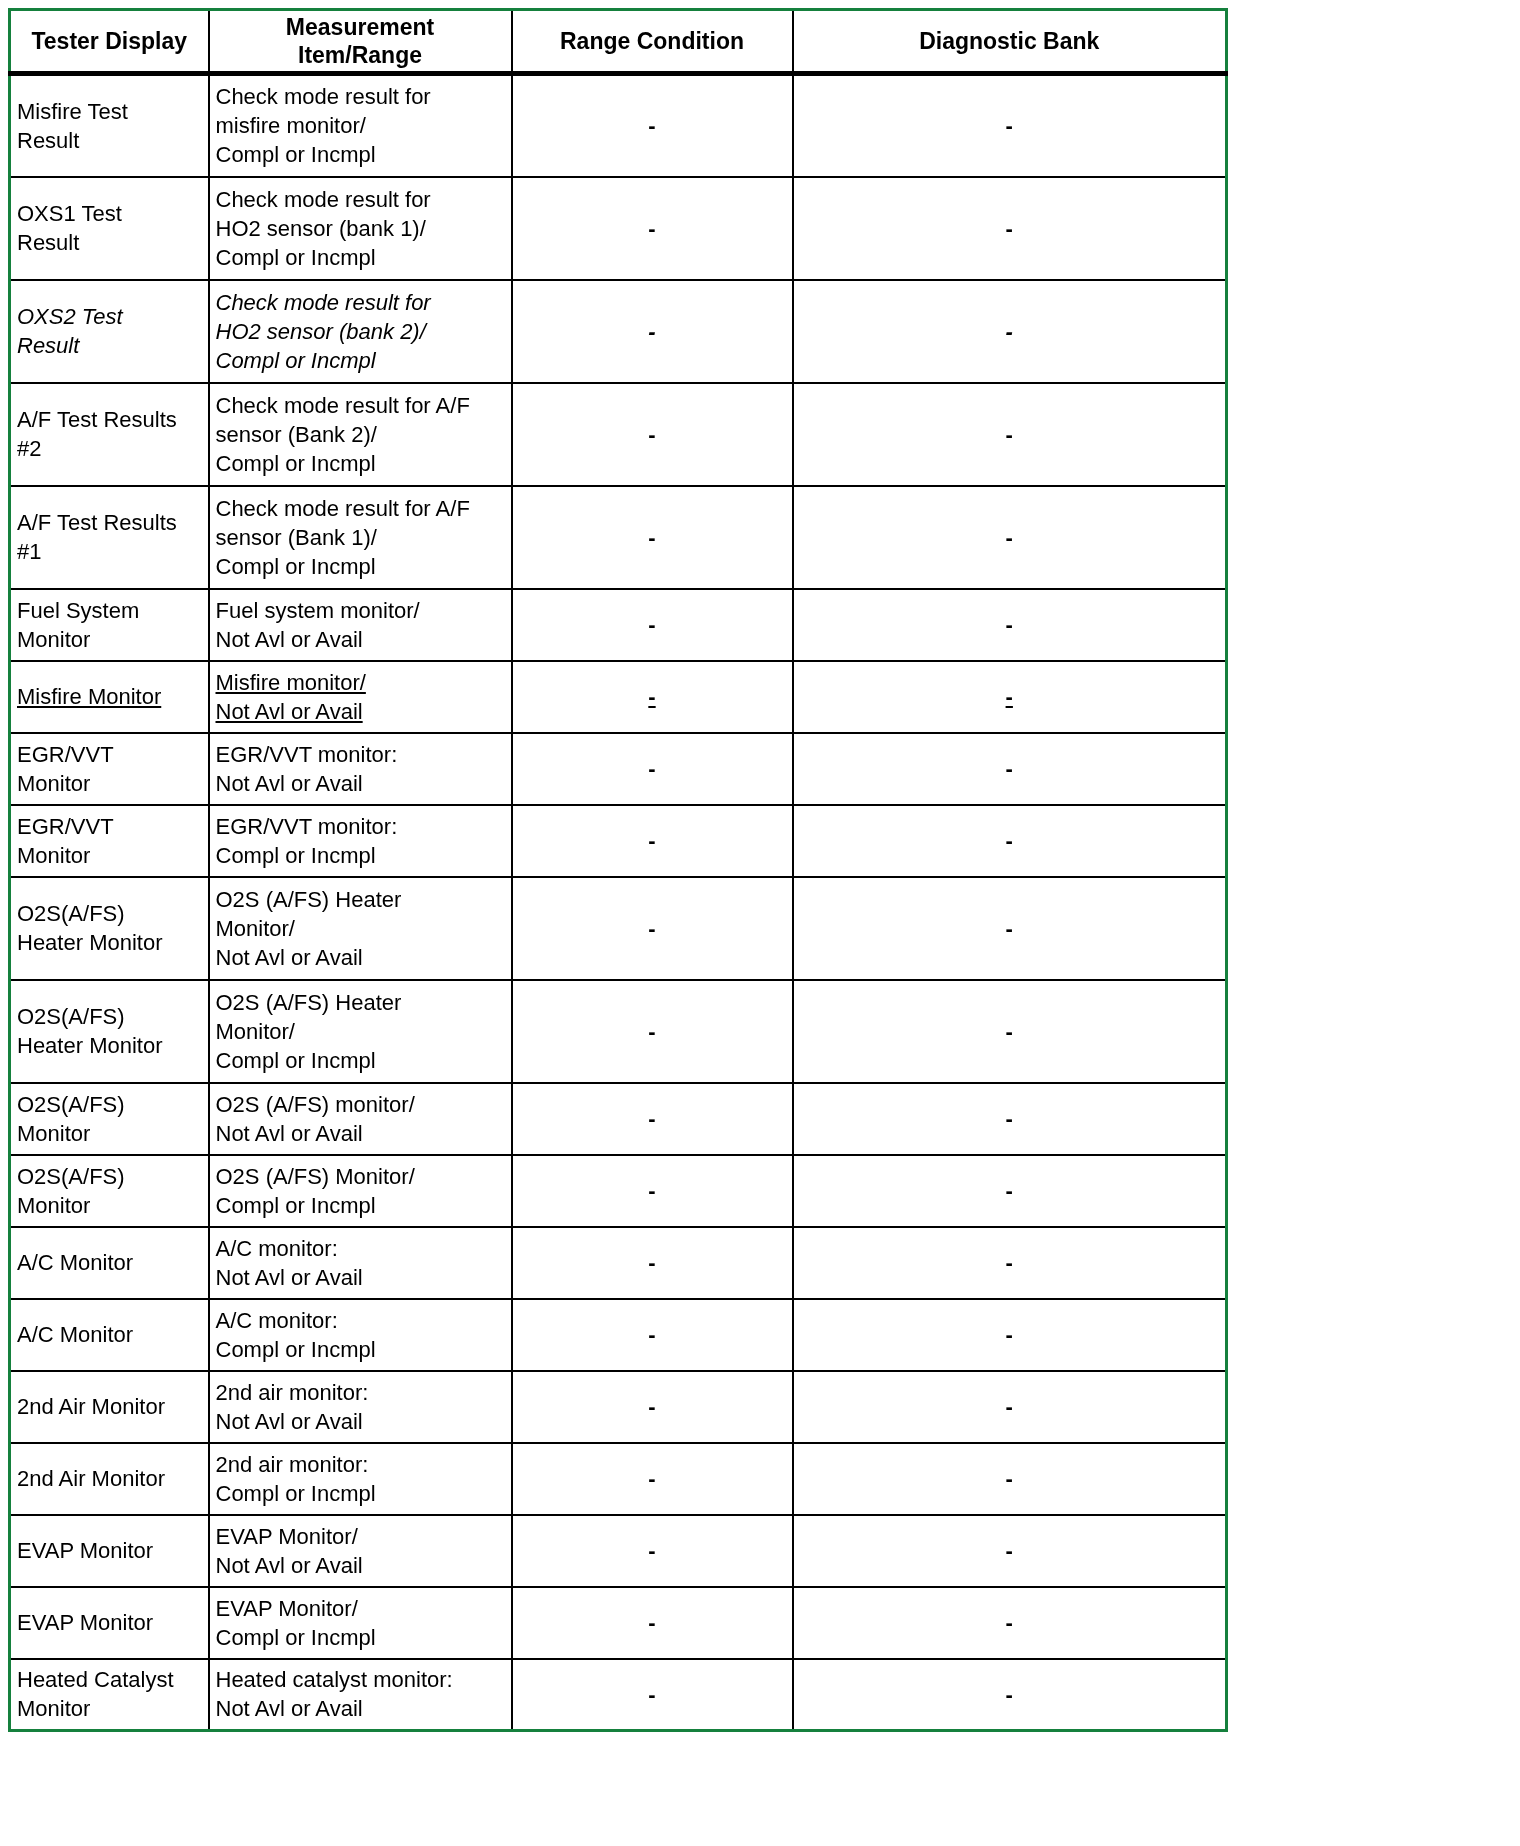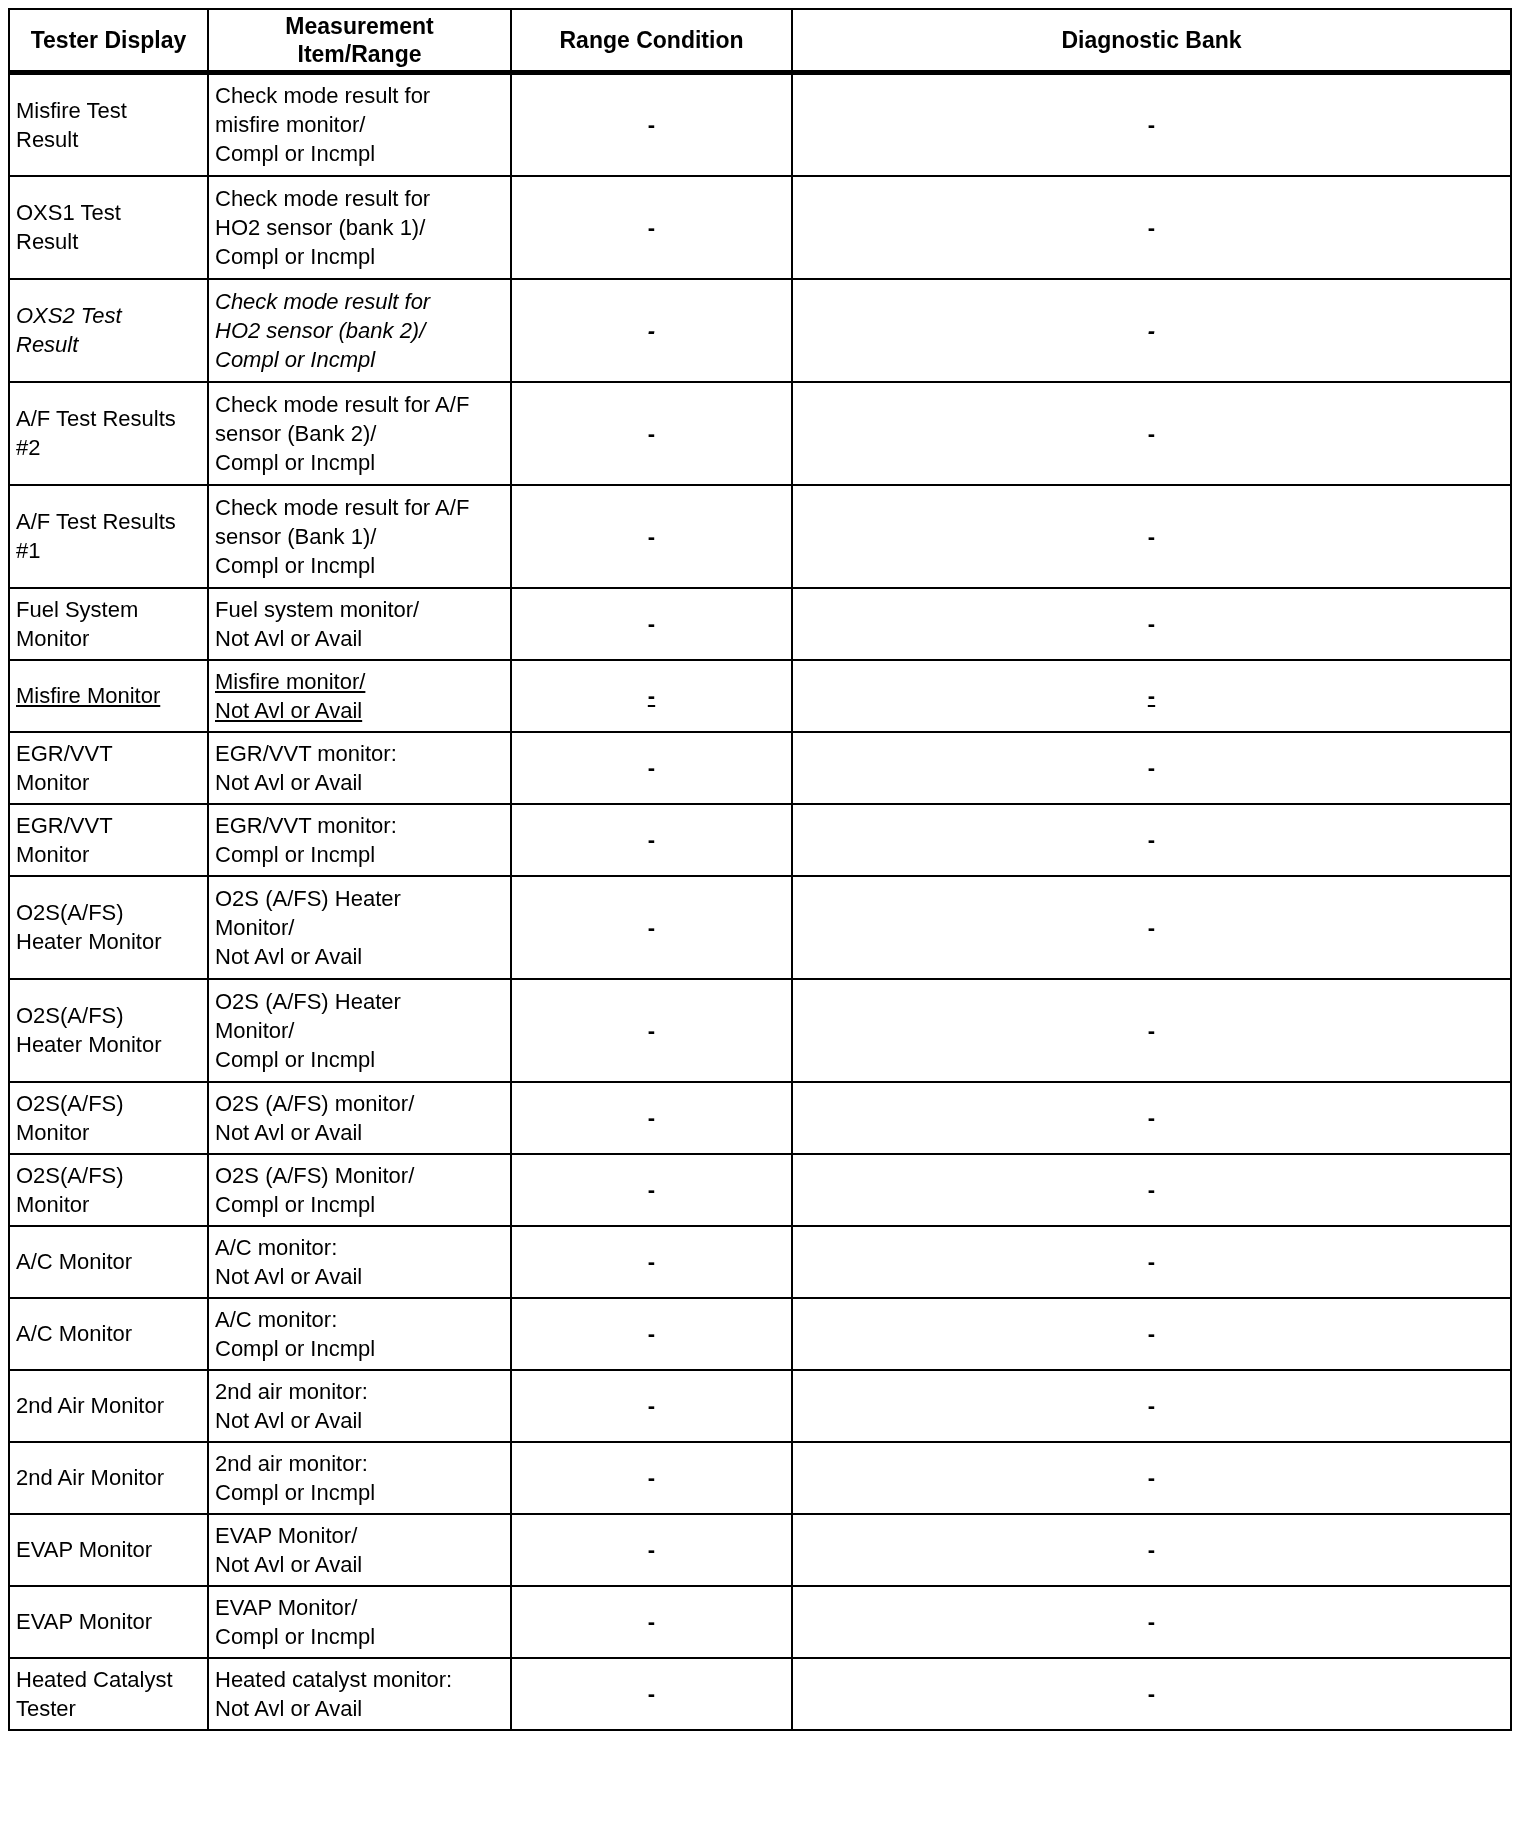--- a/index.html
+++ b/index.html
@@ -11,24 +11,24 @@
     position: relative;
     width: 1520px;
     height: 1846px;
     background: #ffffff;
     overflow: hidden;
   }
   table.diag {
     position: absolute;
     left: 8px;
     top: 8px;
-    width: 1504px;
+    width: 1220px;
     border-collapse: collapse;
     table-layout: fixed;
-    border: 1px solid #15803d;
+    border: 3px solid #15803d;
     font-family: "Liberation Sans", sans-serif;
     color: #000000;
   }
   table.diag th {
     border: 2px solid #000000;
     border-bottom: 5px solid #000000;
     font-size: 23px;
     font-weight: bold;
     line-height: 28px;
     text-align: center;
@@ -227,21 +227,21 @@
         </tr>
         <tr style="height: 72px;">
           <td class="cell-left">EVAP Monitor</td>
           <td class="cell-left">EVAP Monitor/
 Compl or Incmpl</td>
           <td class="cell-center">-</td>
           <td class="cell-center">-</td>
         </tr>
         <tr style="height: 72px;">
           <td class="cell-left">Heated Catalyst
-Tester</td>
+Monitor</td>
           <td class="cell-left">Heated catalyst monitor:
 Not Avl or Avail</td>
           <td class="cell-center">-</td>
           <td class="cell-center">-</td>
         </tr>
       </tbody>
   </table>
 </div>
 
 </body></html>

